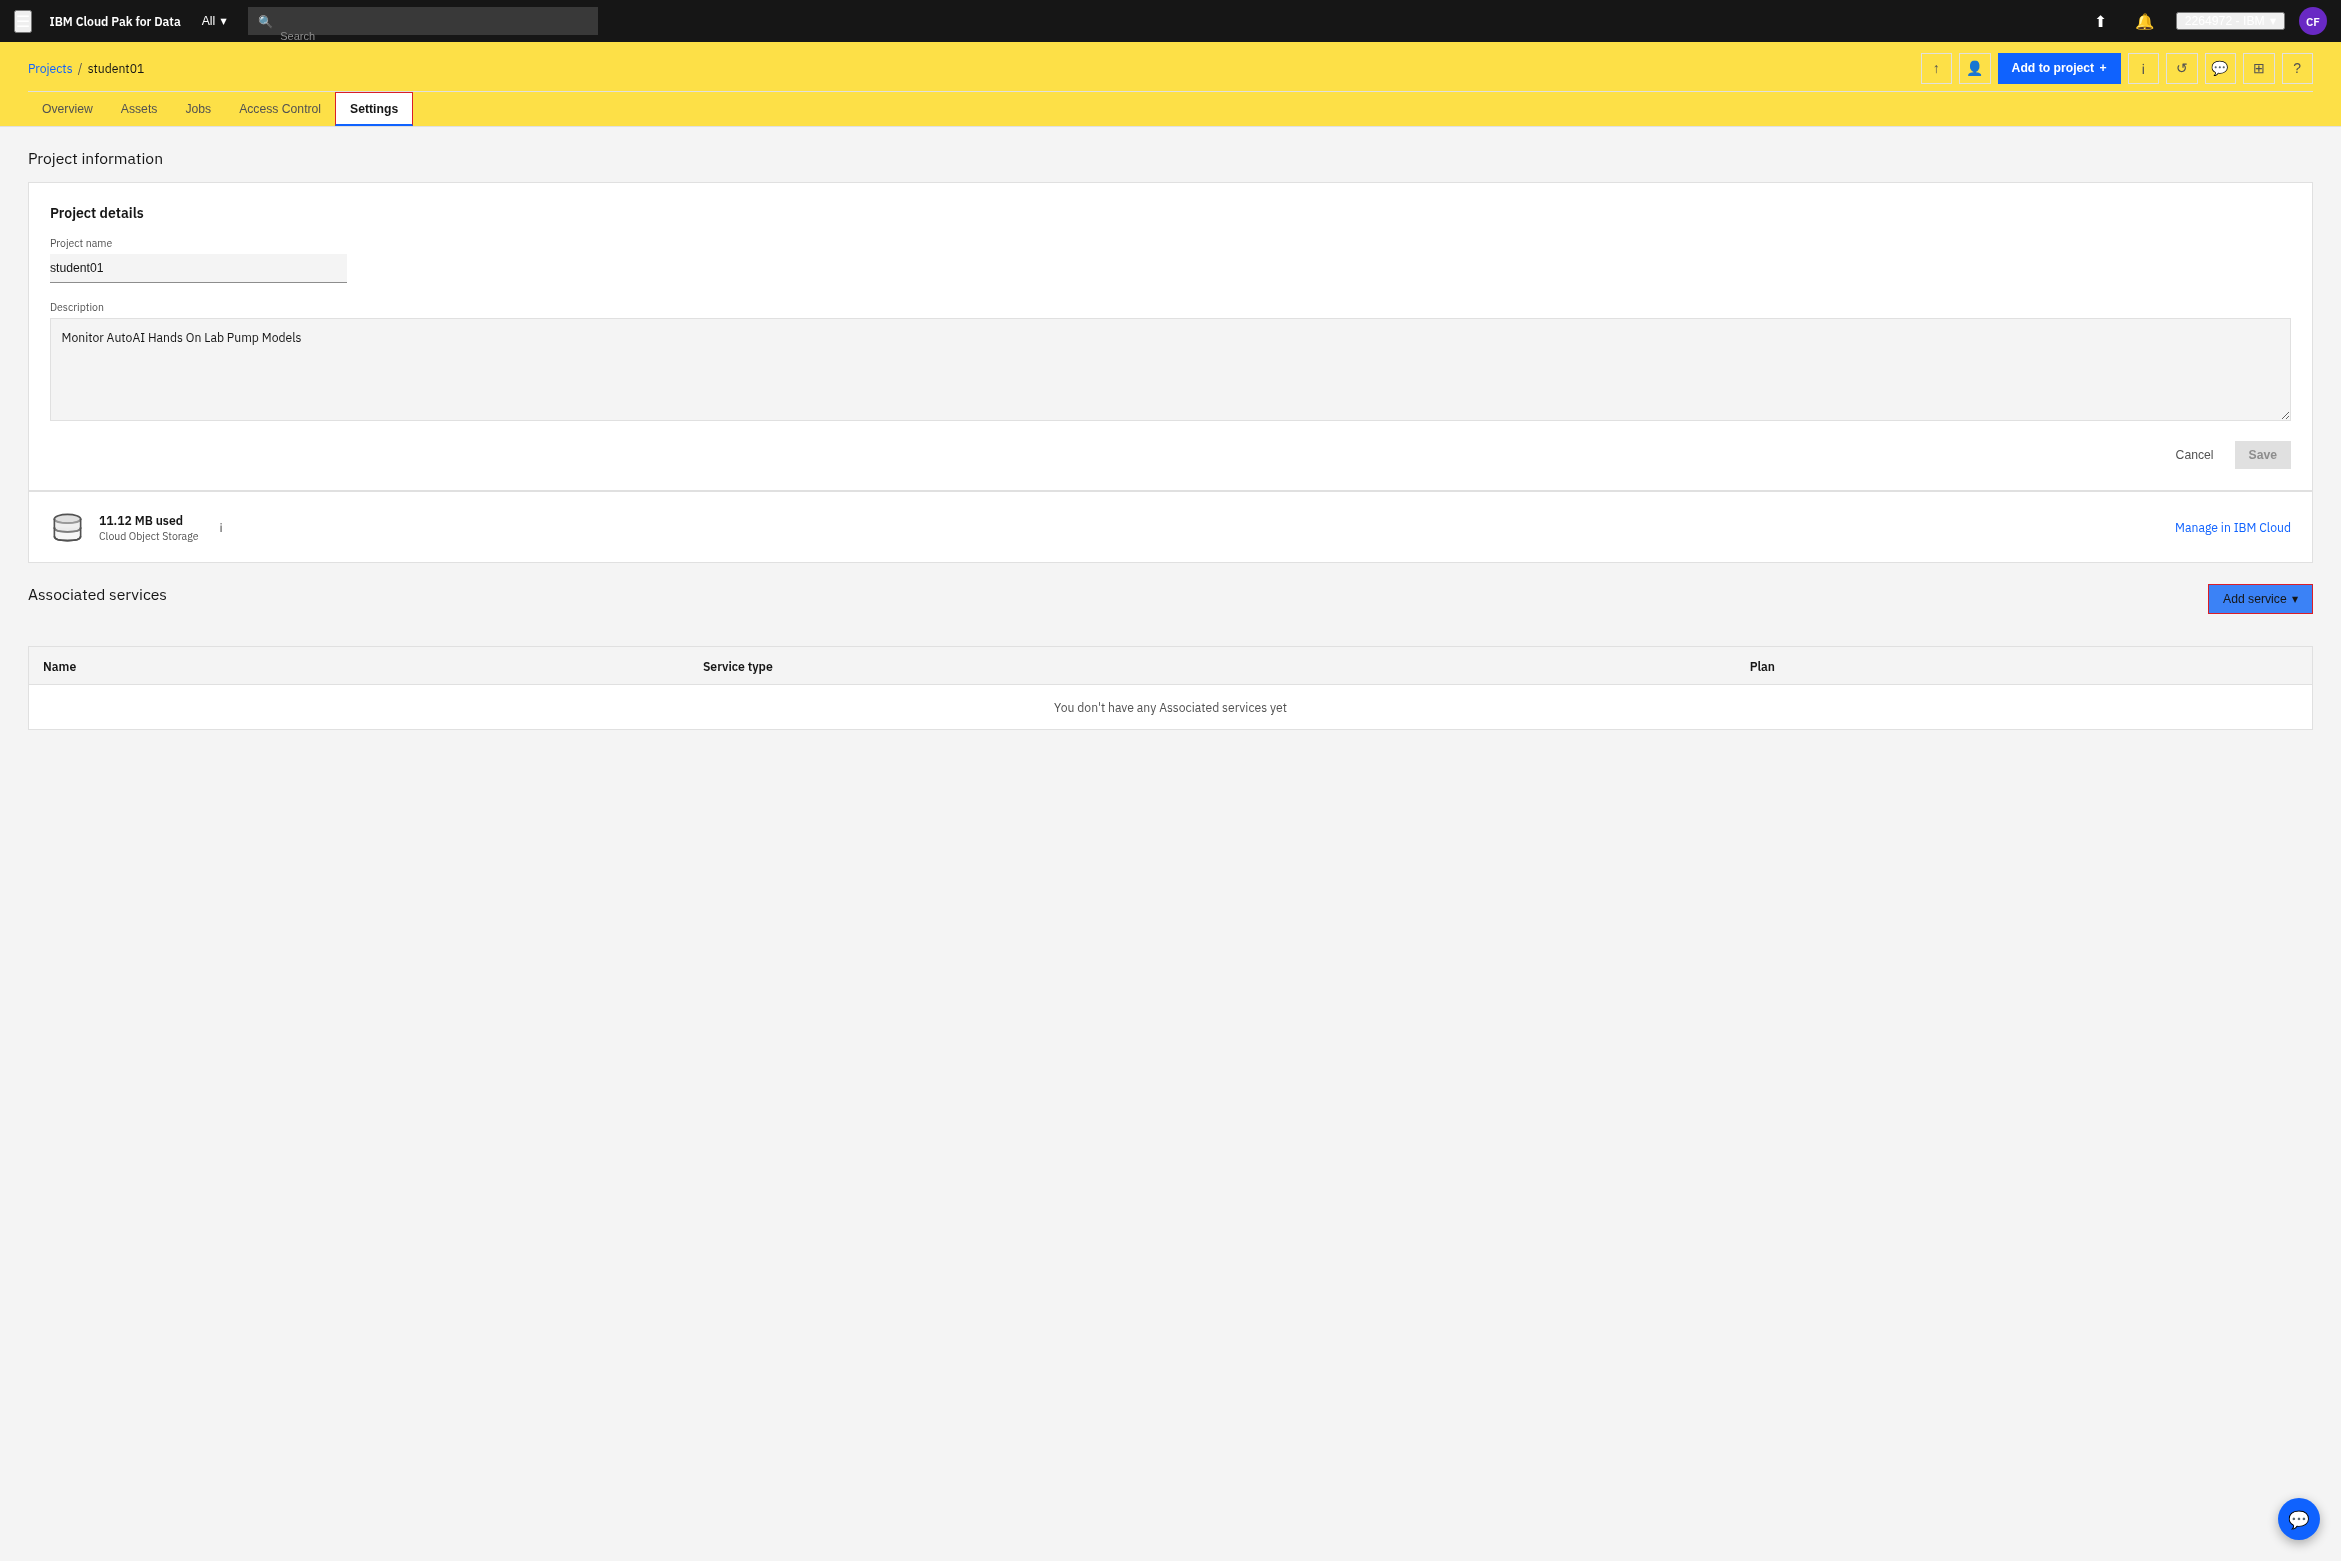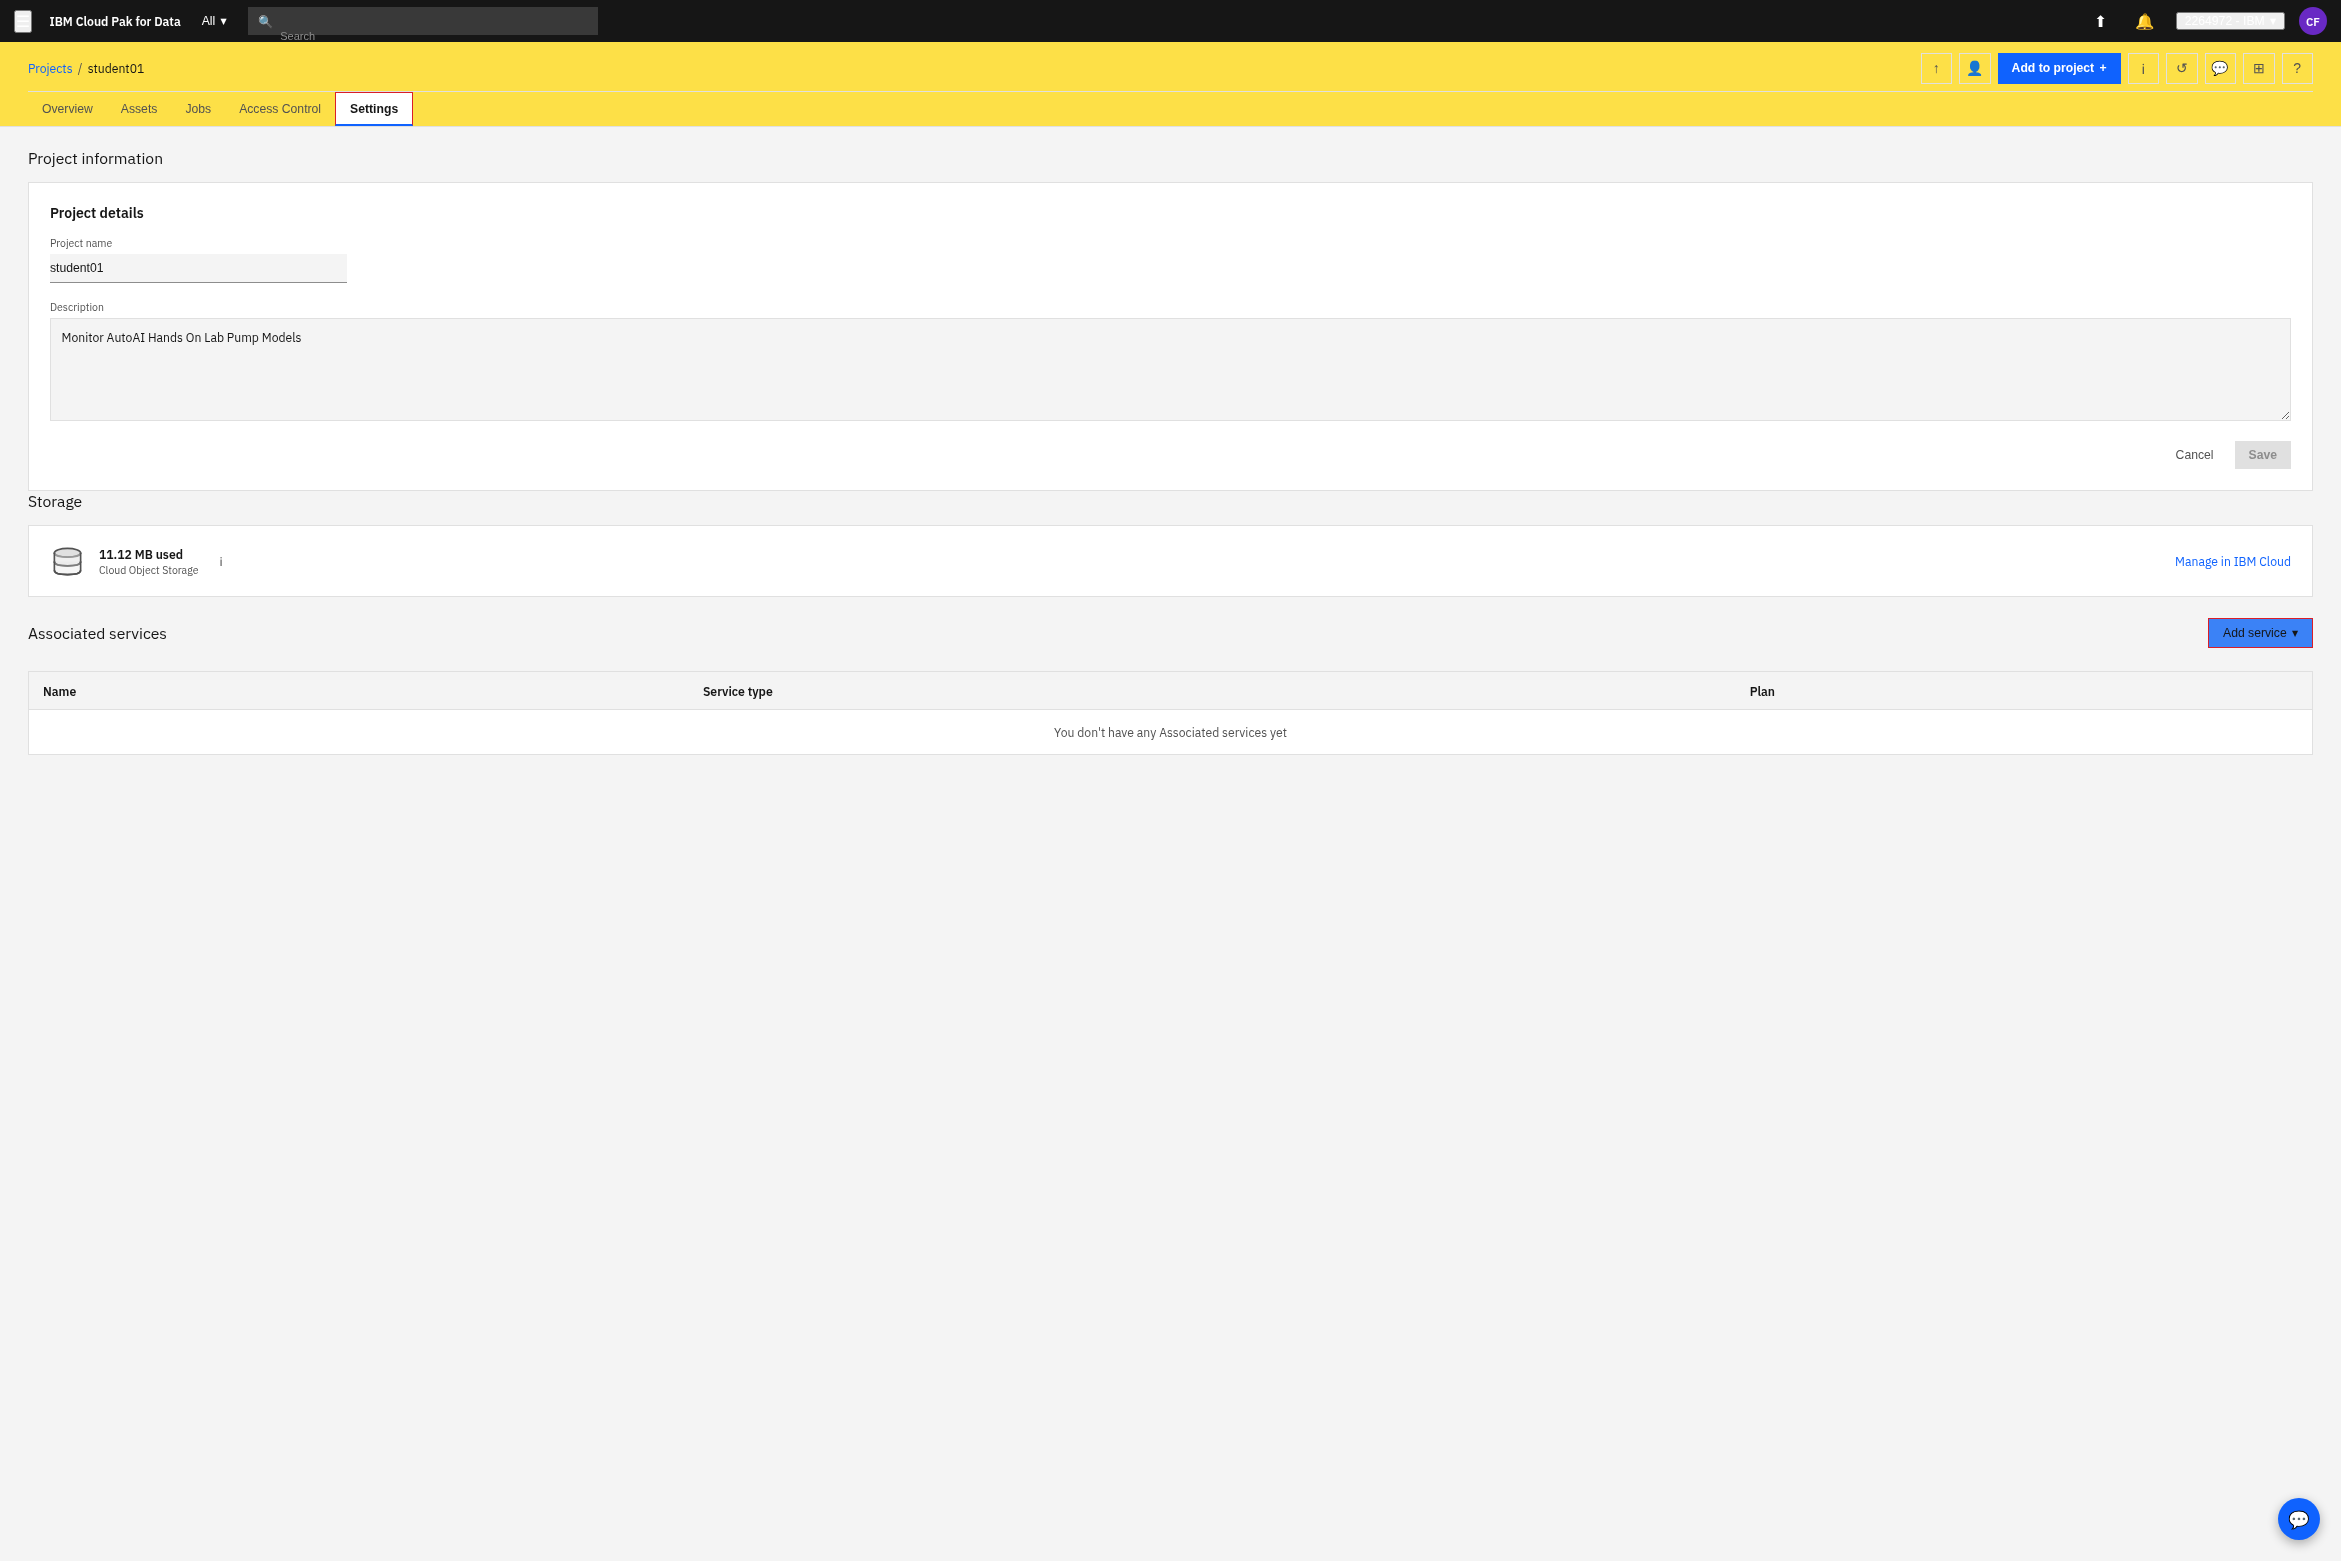--- a/index.html
+++ b/index.html
@@ -126,21 +126,21 @@
       display: flex; align-items: center; gap: 14px; margin-bottom: 21px;
     }
     .storage-info { display: flex; flex-direction: column; gap: 1.7px; }
     .storage-size { font-size: 12.2px; font-weight: 600; color: #161616; }
     .storage-type { font-size: 10.5px; color: #525252; }
     .storage-link { color: #0f62fe; text-decoration: none; cursor: pointer; font-size: 12.2px; margin-left: auto; }
     .storage-info-icon { color: #525252; font-size: 12.2px; cursor: pointer; }
 
     
     .services-header {
-      display: flex; align-items: center; justify-content: space-between; margin-bottom: 23px;
+      display: flex; align-items: flex-start; justify-content: space-between; margin-bottom: 32px;
     }
     .btn-add-service {
       border: 1.7px solid #da1e28; background: #3b82f6; cursor: pointer;
       color: #161616; font-size: 12.2px; padding: 7px 14px;
       display: flex; align-items: center; gap: 5.2px;
       font-weight: 400;
     }
     .services-table { width: 100%; background: #fff; border: 0.9px solid #e0e0e0; border-collapse: collapse; }
     .services-table th {
       text-align: left; padding: 10.5px 14px; font-size: 12.2px; font-weight: 600;
@@ -235,21 +235,20 @@
       <label class="form-label">Description</label>
       <textarea class="form-textarea" rows="5" style="">Monitor AutoAI Hands On Lab Pump Models</textarea>
     </div>
 
     <div class="form-actions">
       <button class="btn-ghost">Cancel</button>
       <button class="btn-secondary">Save</button>
     </div>
   </div>
 
-  <h2 class="section-title">Storage</h2>
 
   <div class="storage-card">
     <div class="db-icon-wrap">
       <svg viewBox="0 0 32 32" width="35" height="35" fill="none" xmlns="http://www.w3.org/2000/svg">
         <ellipse cx="16" cy="8" rx="12" ry="4" stroke="#525252" stroke-width="1.5" fill="#e0e0e0"></ellipse>
         <path d="M4 8 Q4 12 16 12 Q28 12 28 8" stroke="#525252" stroke-width="1.5" fill="none"></path>
         <path d="M4 8 L4 16 Q4 20 16 20 Q28 20 28 16 L28 8" stroke="#525252" stroke-width="1.5" fill="#e0e0e0" fill-opacity="0.5"></path>
         <path d="M4 16 Q4 20 16 20 Q28 20 28 16" stroke="#525252" stroke-width="1.5" fill="none"></path>
         <path d="M4 16 L4 24 Q4 28 16 28 Q28 28 28 24 L28 16" stroke="#525252" stroke-width="1.5" fill="#e0e0e0" fill-opacity="0.3"></path>
         <path d="M4 24 Q4 28 16 28 Q28 28 28 24" stroke="#525252" stroke-width="1.5" fill="none"></path>

